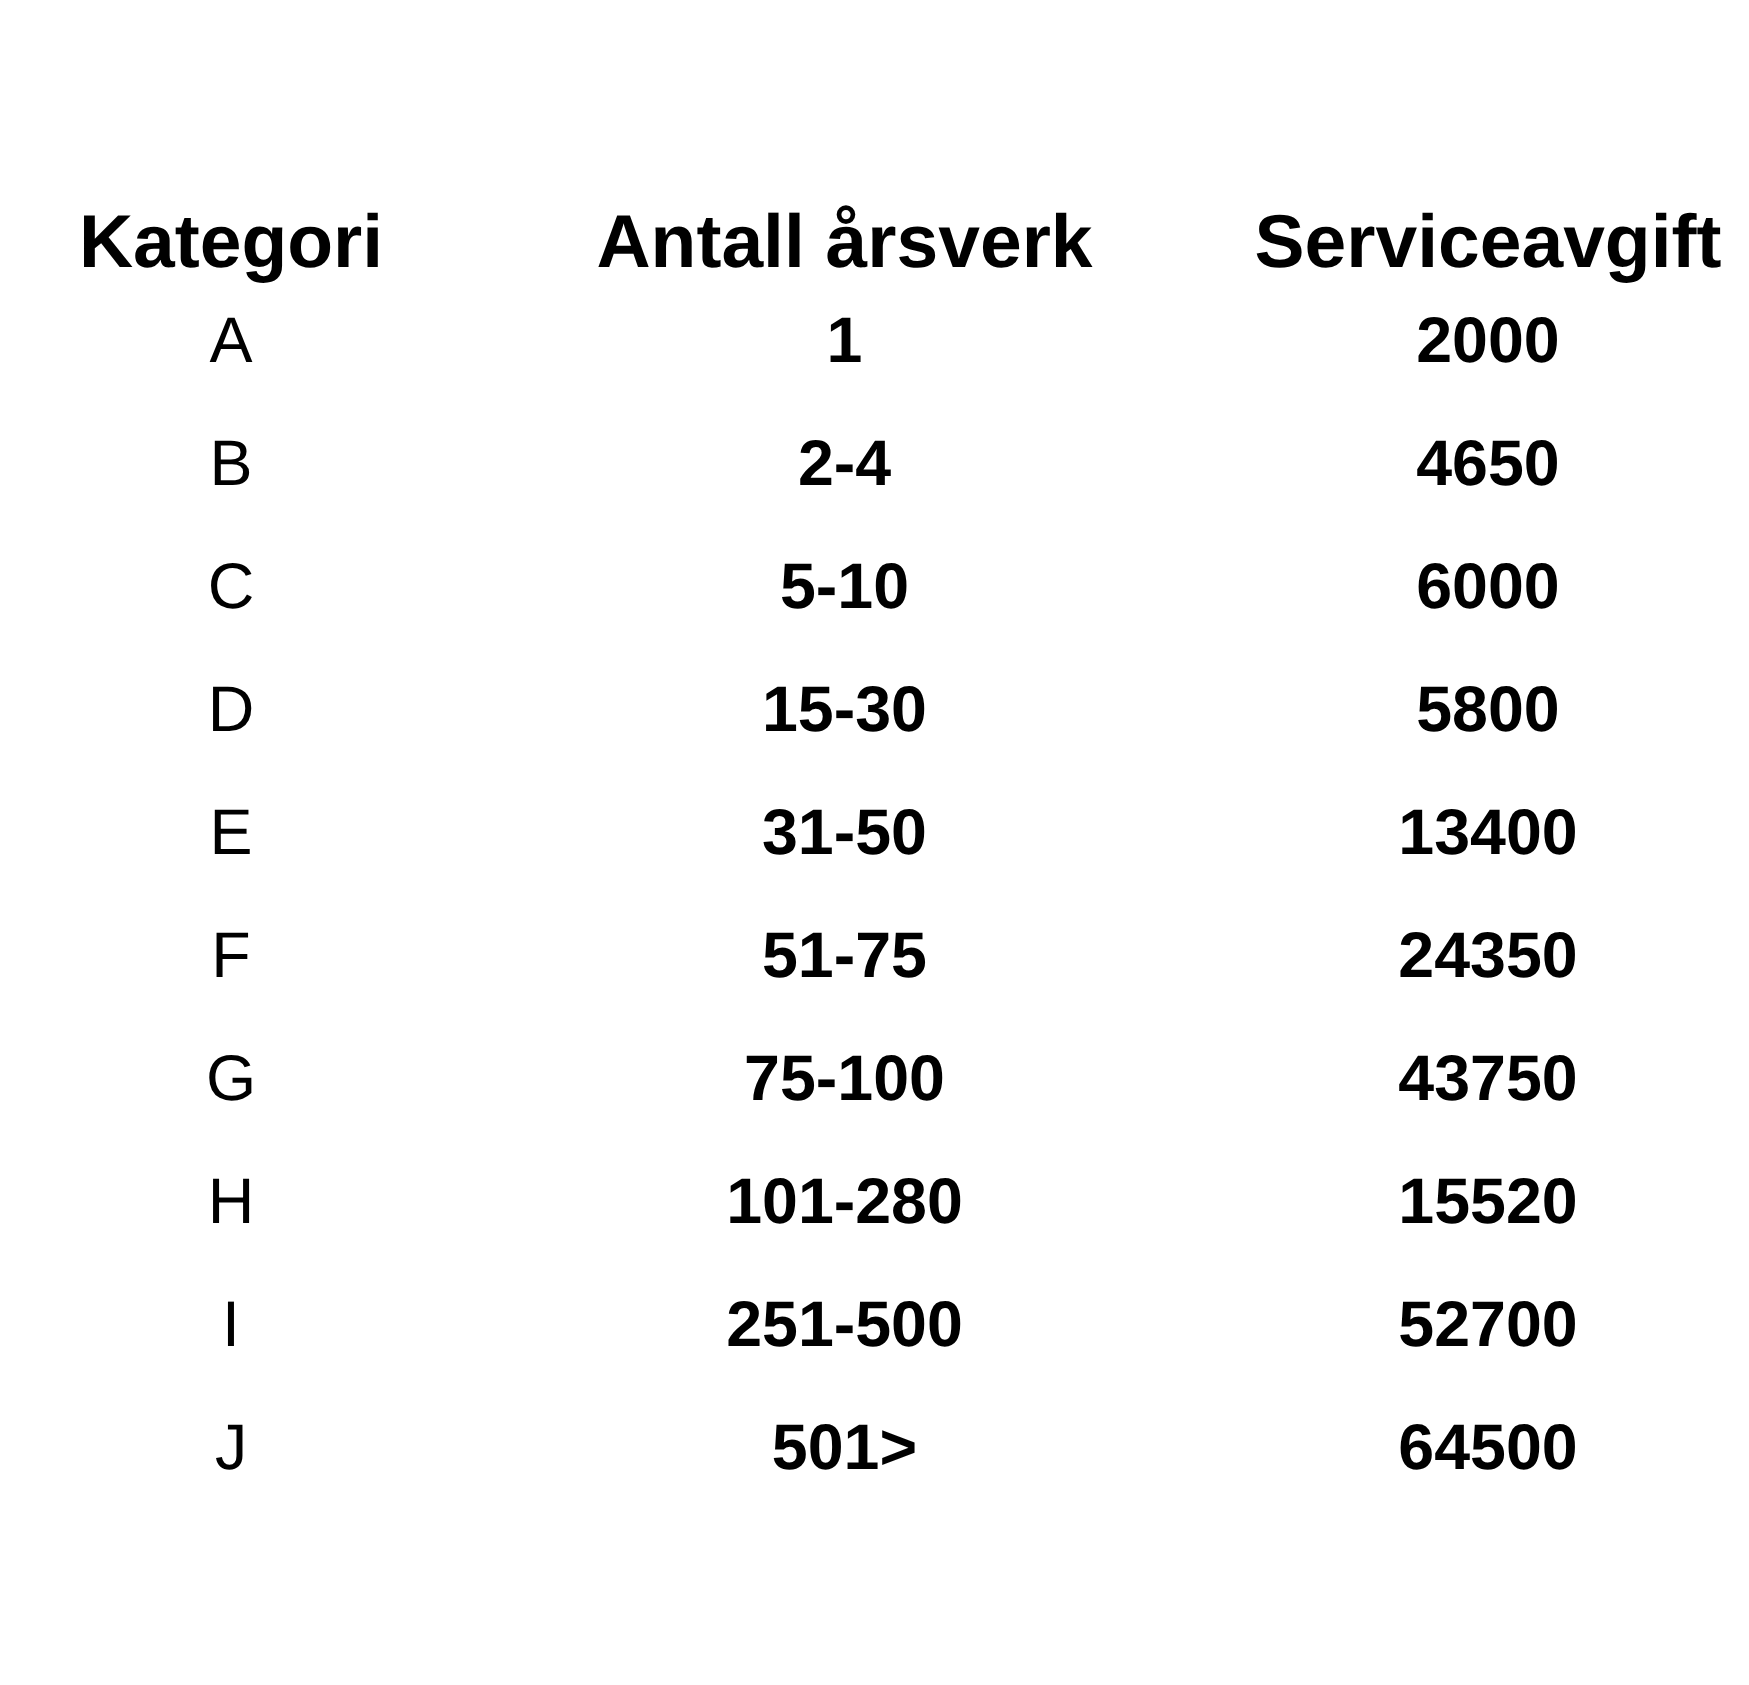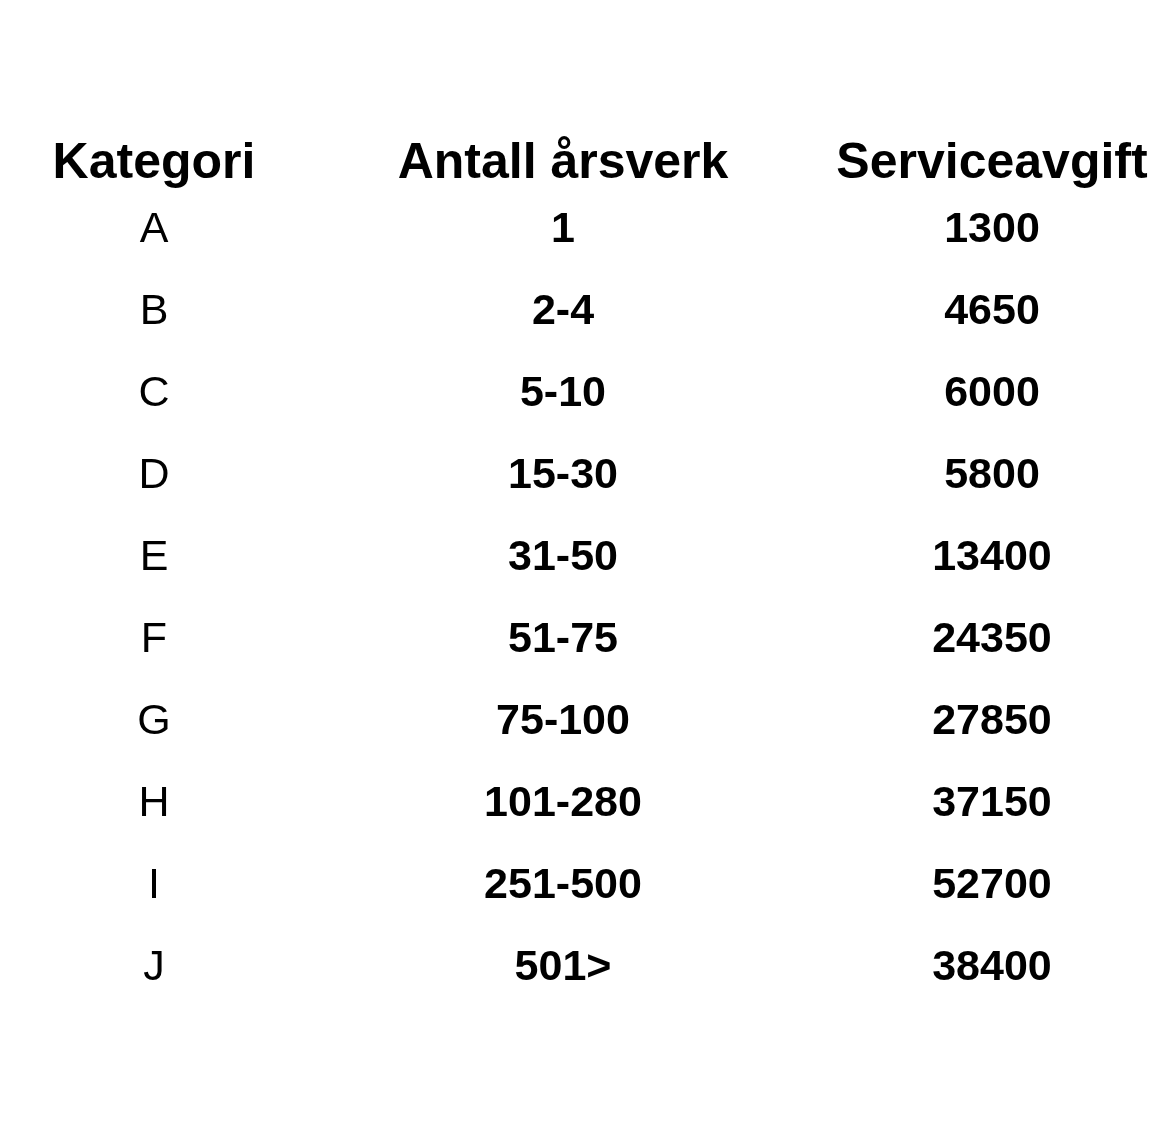--- a/index.html
+++ b/index.html
@@ -87,21 +87,21 @@
       <tr>
         <th class="h-cat">Kategori</th>
         <th class="h-fte">Antall årsverk</th>
         <th class="h-fee">Serviceavgift</th>
       </tr>
     </thead>
     <tbody>
       <tr>
         <td class="c-cat">A</td>
         <td class="c-fte">1</td>
-        <td class="c-fee">1300</td>
+        <td class="c-fee">2000</td>
       </tr>
       <tr>
         <td class="c-cat">B</td>
         <td class="c-fte">2-4</td>
         <td class="c-fee">4650</td>
       </tr>
       <tr>
         <td class="c-cat">C</td>
         <td class="c-fte">5-10</td>
         <td class="c-fee">6000</td>
@@ -117,32 +117,32 @@
         <td class="c-fee">13400</td>
       </tr>
       <tr>
         <td class="c-cat">F</td>
         <td class="c-fte">51-75</td>
         <td class="c-fee">24350</td>
       </tr>
       <tr>
         <td class="c-cat">G</td>
         <td class="c-fte">75-100</td>
-        <td class="c-fee">27850</td>
+        <td class="c-fee">43750</td>
       </tr>
       <tr>
         <td class="c-cat">H</td>
         <td class="c-fte">101-280</td>
-        <td class="c-fee">37150</td>
+        <td class="c-fee">15520</td>
       </tr>
       <tr>
         <td class="c-cat">I</td>
         <td class="c-fte">251-500</td>
         <td class="c-fee">52700</td>
       </tr>
       <tr>
         <td class="c-cat">J</td>
         <td class="c-fte">501&gt;</td>
-        <td class="c-fee">38400</td>
+        <td class="c-fee">64500</td>
       </tr>
     </tbody>
   </table>
 </div>
 
 </body></html>

